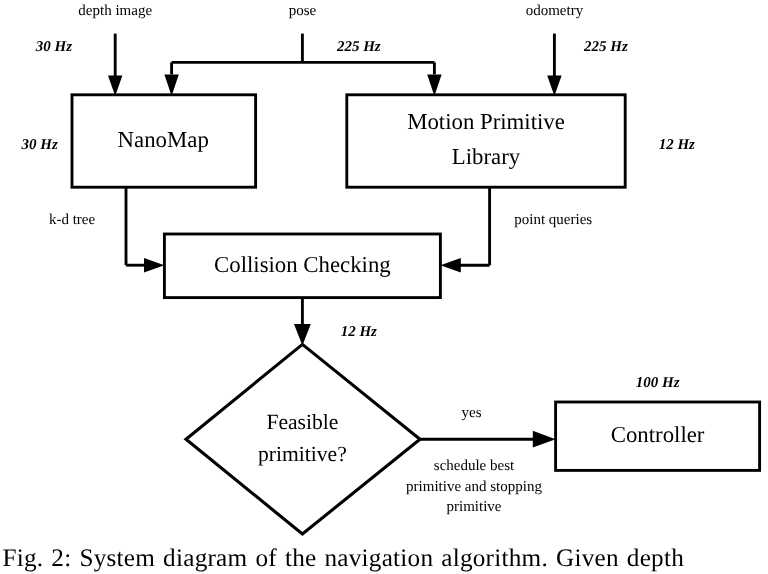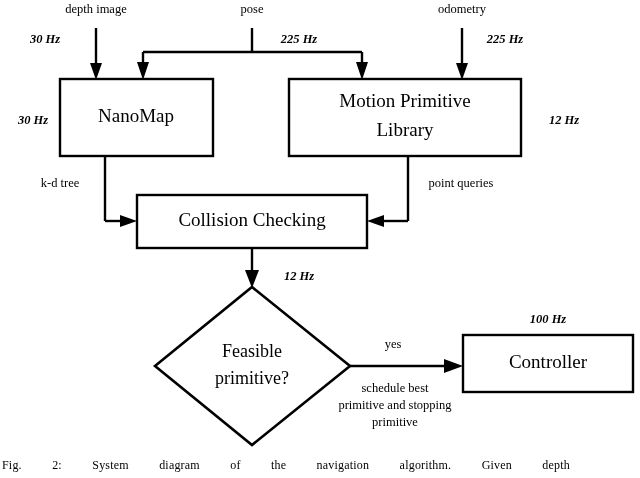--- a/index.html
+++ b/index.html
@@ -69,21 +69,21 @@
     font-style: italic;
     font-weight: bold;
     text-anchor: middle;
     dominant-baseline: middle;
   }
   .caption-line {
     position: absolute;
     left: 0;
     width: 572px;
     top: 452px;
-    font-size: 12px;
+    font-size: 21px;
     text-align: justify;
     text-align-last: justify;
     padding: 0 2px;
     box-sizing: border-box;
     white-space: nowrap;
     letter-spacing: 0.2px;
     overflow: hidden;
     height: 26px;
     line-height: 26px;
   }

